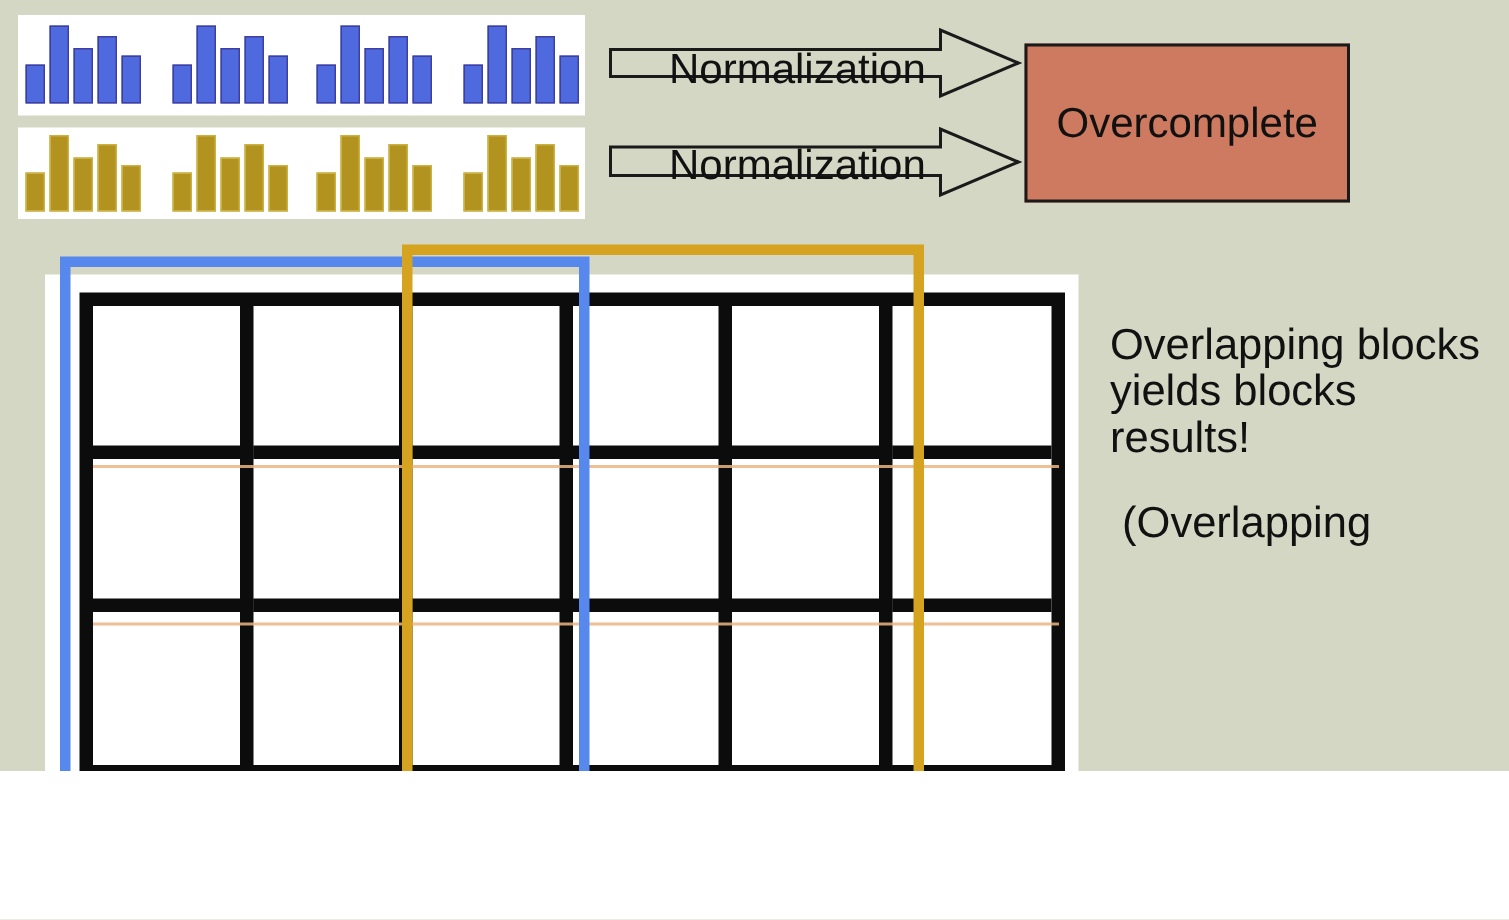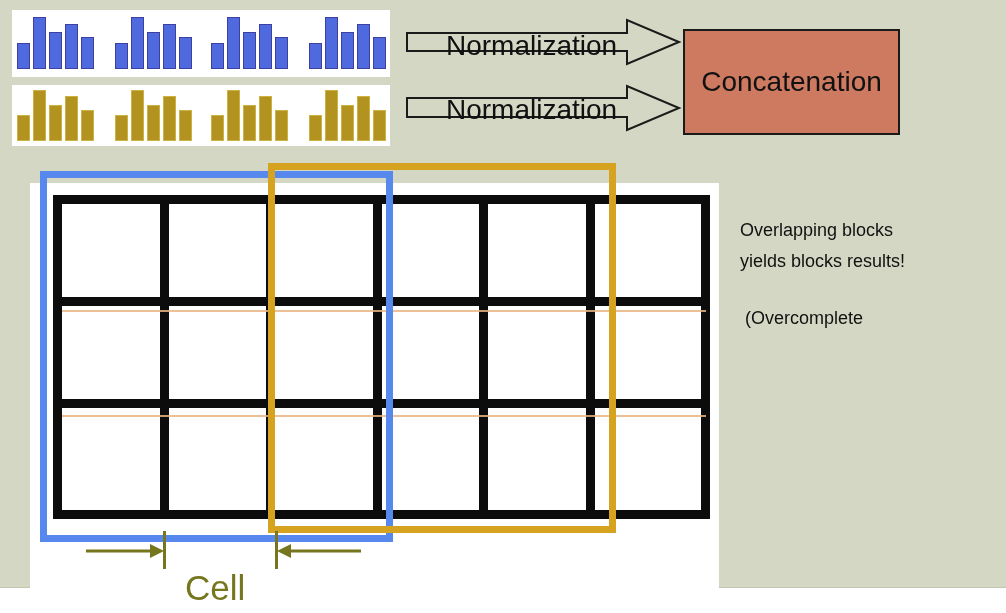--- a/index.html
+++ b/index.html
@@ -5,21 +5,21 @@
   :root{
     --bg:#d4d7c3; --panel:#ffffff; --grid:#0c0c0c; --peach:#eab584;
     --blue-bar:#4e6ade; --blue-bar-edge:#3f3fa0;
     --gold-bar:#b39320; --gold-bar-edge:#ccb143;
     --blue-block:#5688ee; --gold-block:#d5a31f;
     --concat:#cd7a60; --olive:#76761e; --ink:#111111;
   }
   *{margin:0;padding:0;box-sizing:border-box;}
   html,body{background:#ffffff;}
   body{font-family:"Liberation Sans",sans-serif;color:var(--ink);}
-  .slide{position:relative;width:1006px;height:613px;overflow:hidden;background:#ffffff;}
+  .slide{position:relative;width:1006px;height:514px;overflow:hidden;background:#ffffff;}
   .sage{position:absolute;left:0;top:0;width:1006px;height:588px;background:var(--bg);border-bottom:1px solid #c2c5b0;}
   .panel{position:absolute;left:30px;top:183px;width:689px;height:430px;background:var(--panel);}
   .strip{position:absolute;background:var(--panel);}
   .strip-blue{left:12px;top:10px;width:378px;height:67px;}
   .strip-gold{left:12px;top:85px;width:378px;height:61px;}
   .hist-group{position:absolute;display:flex;align-items:flex-end;gap:3px;}
   .hist-bar{width:13px;border:1px solid;}
   .flow-label{position:absolute;font-size:28px;letter-spacing:0px;color:var(--ink);white-space:nowrap;}
   .norm-top{left:446px;top:30px;}
   .norm-bottom{left:446px;top:94px;}
@@ -31,21 +31,21 @@
   .grid .cell{border-right:9px solid var(--grid);border-bottom:9px solid var(--grid);}
   .grid .cell:nth-child(6n){border-right:none;}
   .grid .cell:nth-child(n+13){border-bottom:none;}
   .peach-line{position:absolute;height:2px;background:var(--peach);opacity:.85;}
   .peach-1{left:62px;top:310px;width:644px;}
   .peach-2{left:62px;top:415px;width:644px;}
   .block-outline{position:absolute;border-style:solid;border-width:7px;background:transparent;}
   .block-blue{left:40px;top:171px;width:353px;height:371px;border-color:var(--blue-block);}
   .block-gold{left:268px;top:163px;width:348px;height:370px;border-color:var(--gold-block);}
   .overlay{position:absolute;left:0;top:0;width:1006px;height:613px;pointer-events:none;}
-  .notes{position:absolute;left:740px;top:215px;width:262px;font-size:18px;line-height:31px;color:var(--ink);}
+  .notes{position:absolute;left:740px;top:215px;width:262px;font-size:29px;line-height:31px;color:var(--ink);}
   .notes .para2{margin-top:26px;}
   .note-line{white-space:pre-wrap;}
   .cell-label{position:absolute;left:185px;top:568px;font-size:35px;color:var(--olive);}
 </style>
 </head>
 <body>
 
 <div class="slide">
 
   <div class="sage"></div>
@@ -149,24 +149,24 @@
       <polygon points="150,544 164,551 150,558" stroke="none"></polygon>
       <line x1="290" y1="551" x2="361" y2="551" stroke-width="3"></line>
       <polygon points="291,544 277,551 291,558" stroke="none"></polygon>
     </g>
   </svg>
 
   <div class="flow-label norm-top">Normalization</div>
   <div class="flow-label norm-bottom">Normalization</div>
 
   <div class="concat-box">
-    <span>Concatenation</span>
+    <span>Overcomplete</span>
   </div>
 
   <div class="notes">
     <div class="note-line">Overlapping blocks</div>
     <div class="note-line">yields blocks results!</div>
-    <div class="note-line para2"> (Overcomplete</div>
+    <div class="note-line para2"> (Overlapping</div>
   </div>
 
   <div class="cell-label">Cell</div>
 
 </div>
 
 </body></html>

